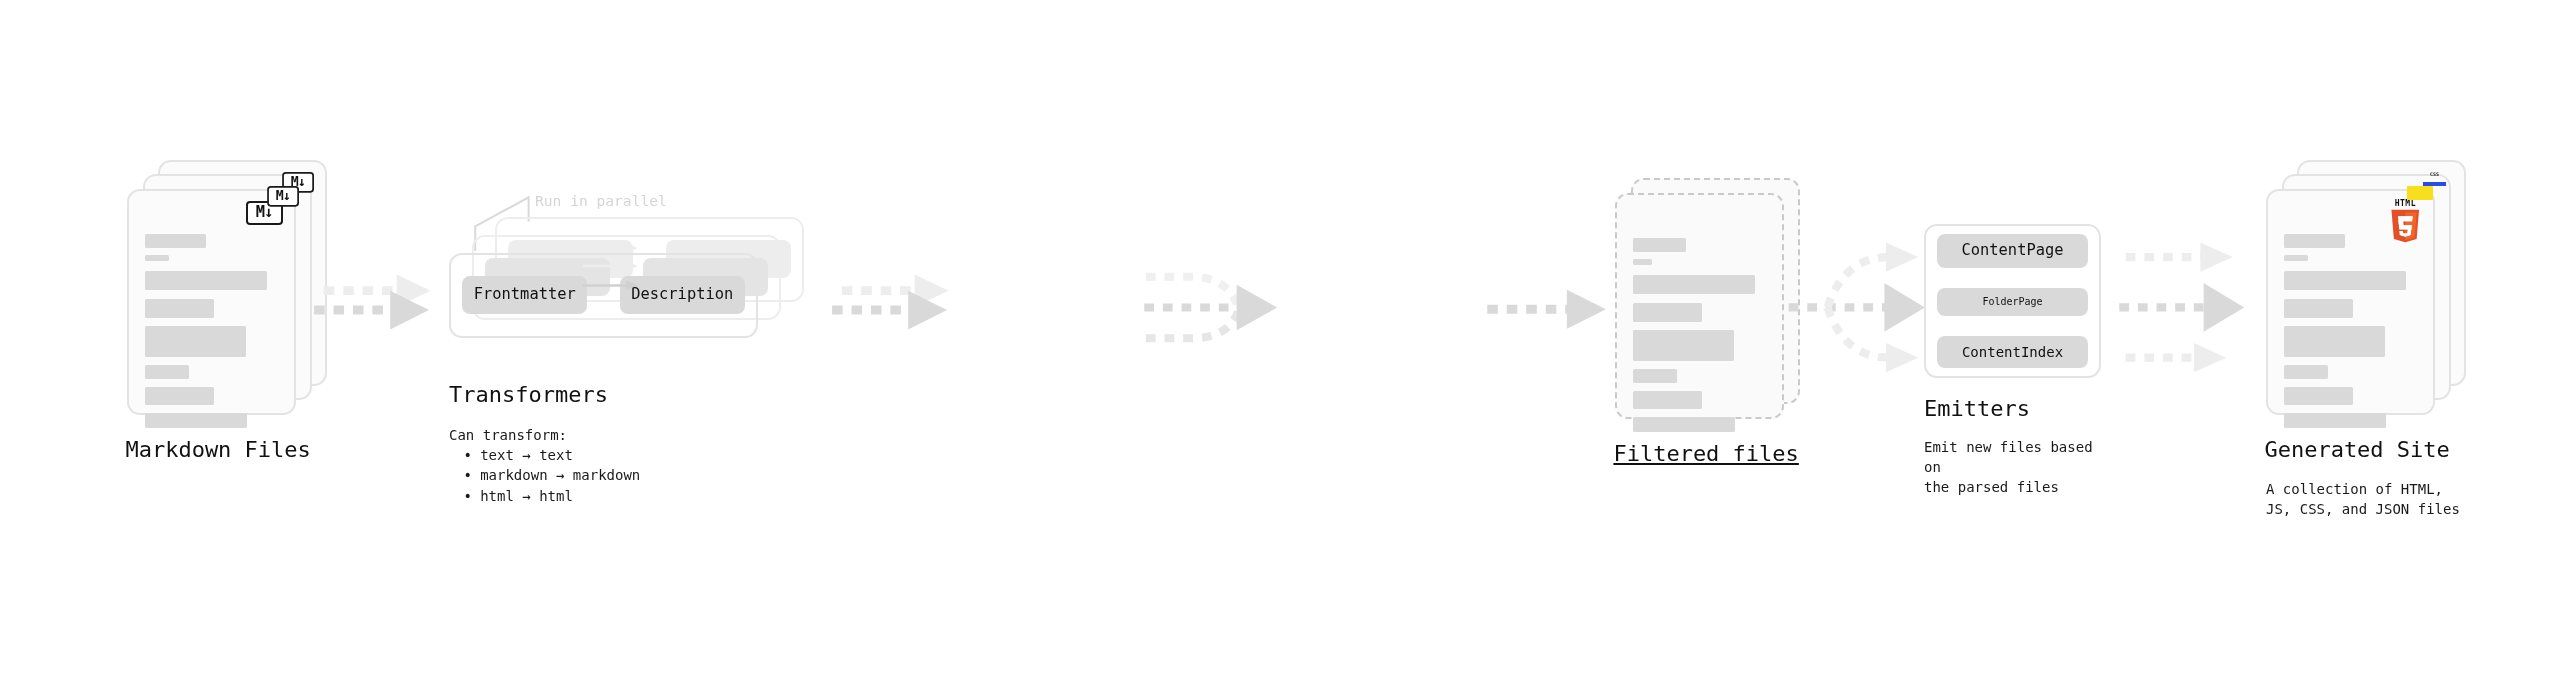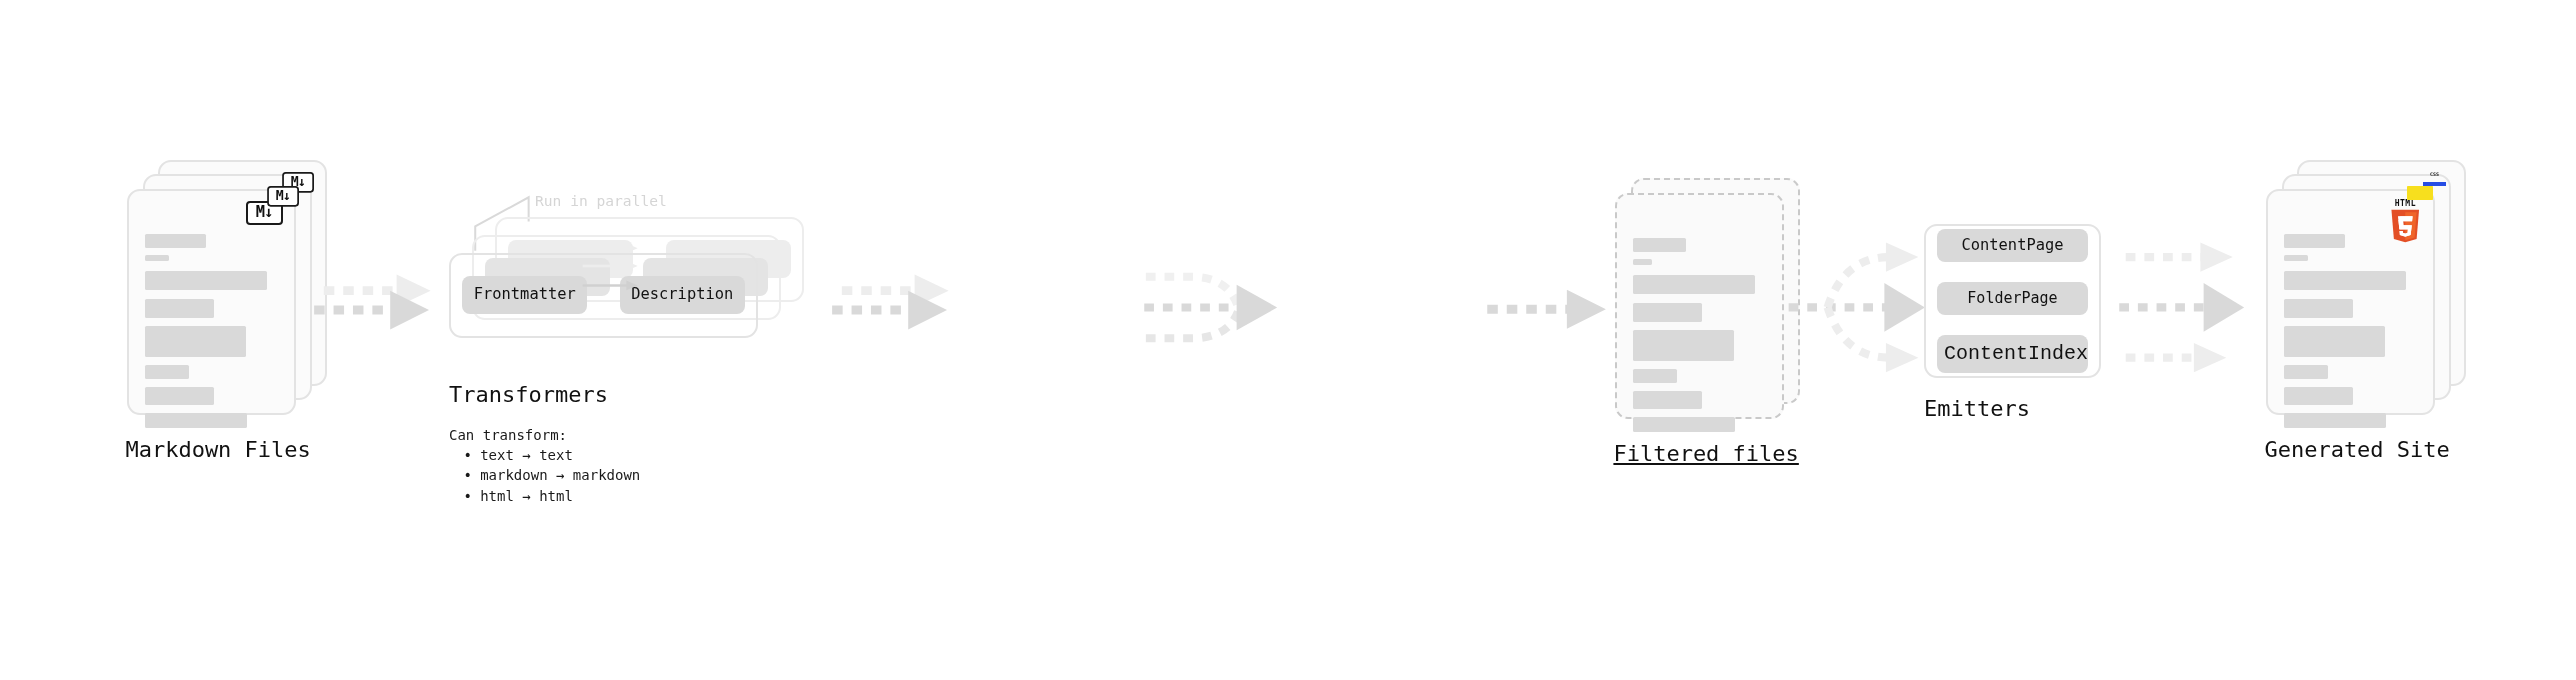--- a/index.html
+++ b/index.html
@@ -288,24 +288,26 @@
       </g>
       <polygon points="124,8 164,26 124,44" fill="#ededed"></polygon>
       <polygon points="122,58 172,88 122,118" fill="#d9d9d9"></polygon>
       <polygon points="124,132 164,150 124,168" fill="#ededed"></polygon>
     </svg>
   </div>
 
   <div class="node" style="left:1924px; top:224px;">
     <div class="pbox" style="width:177px; height:154px; gap:20px; padding:11.4px 11.4px;">
       <div class="chip" style="width:100%; padding:9px 6.5px; font-size:15.4px;">ContentPage</div>
-      <div class="chip" style="width:100%; padding:9px 6.5px; font-size:15px;">FolderPage</div>
-      <div class="chip" style="width:100%; padding:9px 6.5px; font-size:20px;font-family:Liberation Mono, monospace;">ContentIndex</div>
+      <div class="chip" style="width:100%; padding:9px 6.5px; font-size:10px;">FolderPage</div>
+      <div class="chip" style="width:100%; padding:9px 6.5px; font-size:14px;">ContentIndex</div>
     </div>
     <div class="title" style="position:absolute; left:0px; top:172px;">Emitters</div>
+    <div class="desc" style="position:absolute; left:0px; top:203px;">Emit new files based on
+the parsed files</div>
   </div>
 
   <div class="node" style="left:2116px; top:236px;">
     <svg width="146" height="146" viewBox="0 0 180 180">
       <g fill="none" stroke-width="10" stroke-dasharray="12 11">
         <line x1="12" y1="26" x2="108" y2="26" stroke="#ededed"></line>
         <line x1="4" y1="88" x2="112" y2="88" stroke="#d9d9d9"></line>
         <line x1="12" y1="150" x2="100" y2="150" stroke="#ededed"></line>
       </g>
       <polygon points="104,8 144,26 104,44" fill="#ededed"></polygon>
@@ -345,16 +347,18 @@
           <div class="sk" style="width:52%;height:19.5px;margin-top:8.1px;"></div>
           <div class="sk" style="width:76%;height:31px;margin-top:8.1px;"></div>
           <div class="sk" style="width:33%;height:14px;margin-top:8.1px;"></div>
           <div class="sk" style="width:52%;height:18px;margin-top:8.1px;"></div>
           <div class="sk" style="width:77%;height:14.6px;margin-top:8.1px;"></div>
         </div>
       </div>
     </div>
 
     <div class="title" style="position:absolute; left:-1.6px; top:248px;">Generated Site</div>
+    <div class="desc" style="position:absolute; left:0px; top:280px;">A collection of HTML,
+JS, CSS, and JSON files</div>
   </div>
 
 </div>
 
 
 </body></html>

